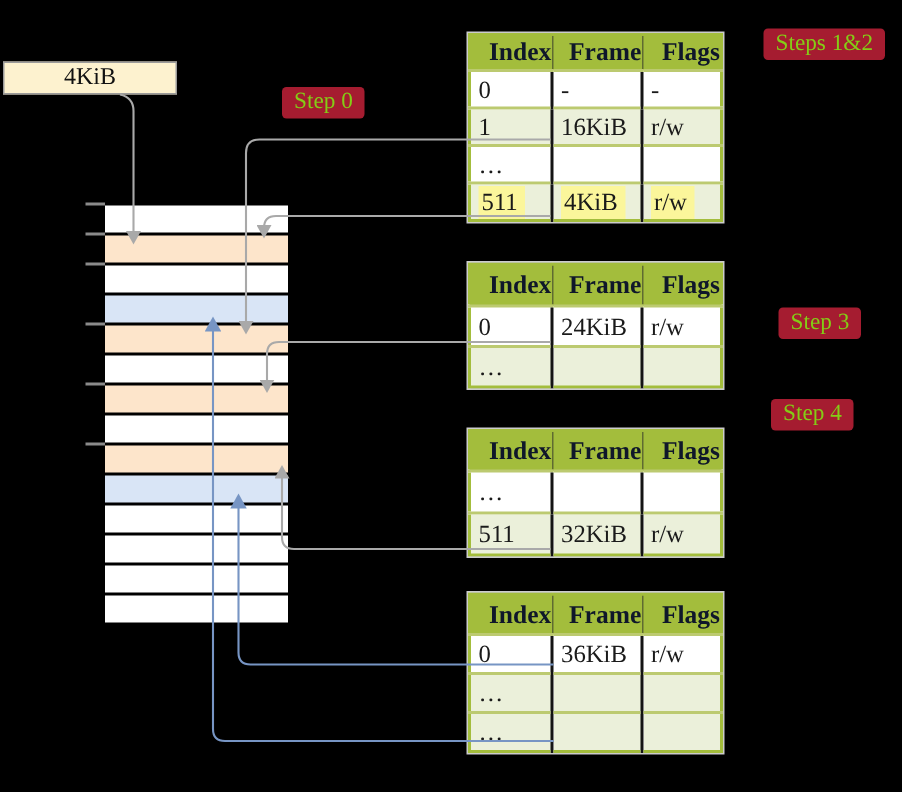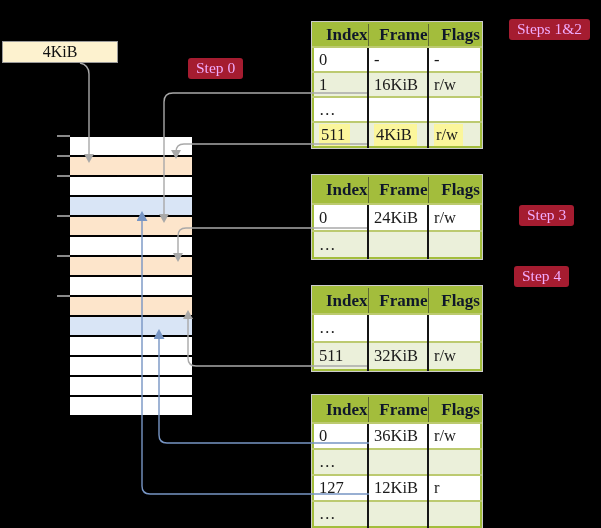--- a/index.html
+++ b/index.html
@@ -5,21 +5,21 @@
   html,body{margin:0;padding:0;background:#000;}
   #canvas{position:relative;width:601px;height:528px;background:#000;overflow:hidden;
           font-family:"Liberation Serif","DejaVu Serif",serif;}
 
   
   .free-box{position:absolute;left:2px;top:41px;width:114px;height:20px;
             background:#fdf2cf;border:1px solid #9a9a9a;color:#111;
             font-size:16px;text-align:center;line-height:20px;}
 
   
-  .step{position:absolute;background:#a51c30;color:#f0abfc;font-size:15.5px;
+  .step{position:absolute;background:#a51c30;color:#84cc16;font-size:15.5px;
         padding:1px 8px 2px 8px;border-radius:3px;white-space:nowrap;}
   .step0{left:188px;top:58px;}
   .steps12{left:509px;top:19px;}
   .step3{left:519px;top:157px;margin-top:48px;}
   .step4{left:514px;top:266px;}
 
   
   .mem{position:absolute;left:70px;top:137px;width:122px;}
   .mrow{height:18px;margin-bottom:2px;}
   .mrow.white{background:#ffffff;}
@@ -183,25 +183,20 @@
     </tr>
     <tr>
       <td>0</td>
       <td>36KiB</td>
       <td>r/w</td>
     </tr>
     <tr class="shade">
       <td>…</td>
       <td></td>
       <td></td>
-    </tr>
-    <tr>
-      <td>127</td>
-      <td>12KiB</td>
-      <td>r</td>
     </tr>
     <tr class="shade">
       <td>…</td>
       <td></td>
       <td></td>
     </tr>
   </tbody>
     </table>
 
   <svg class="overlay" width="601" height="528" viewBox="0 0 601 528">

